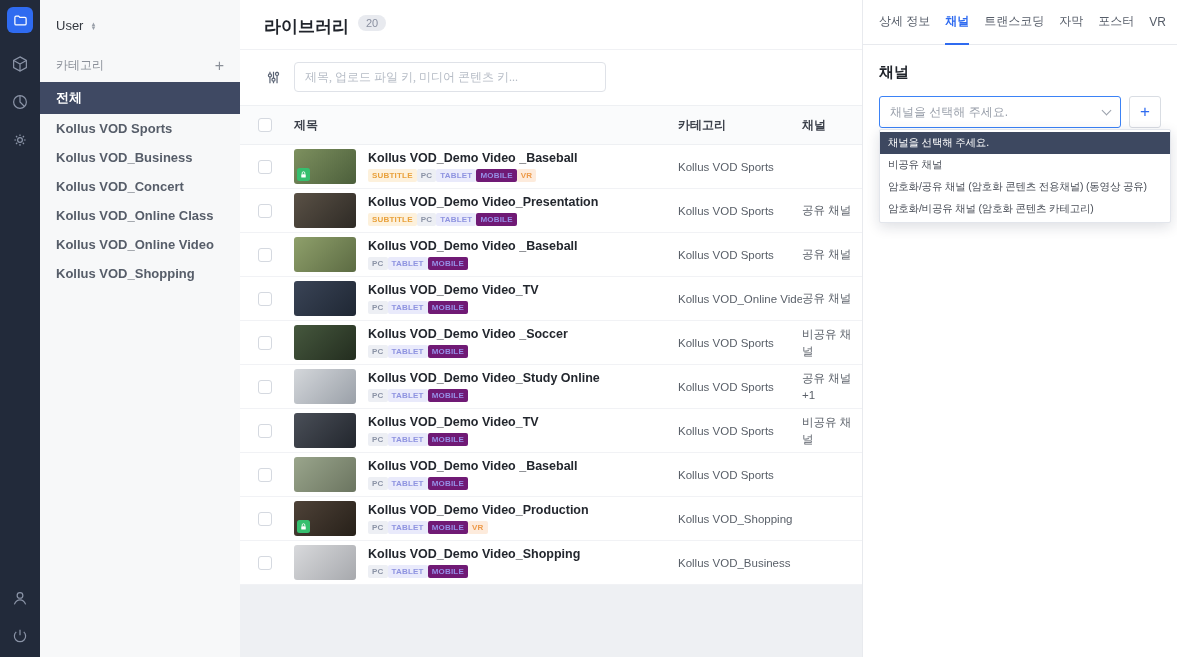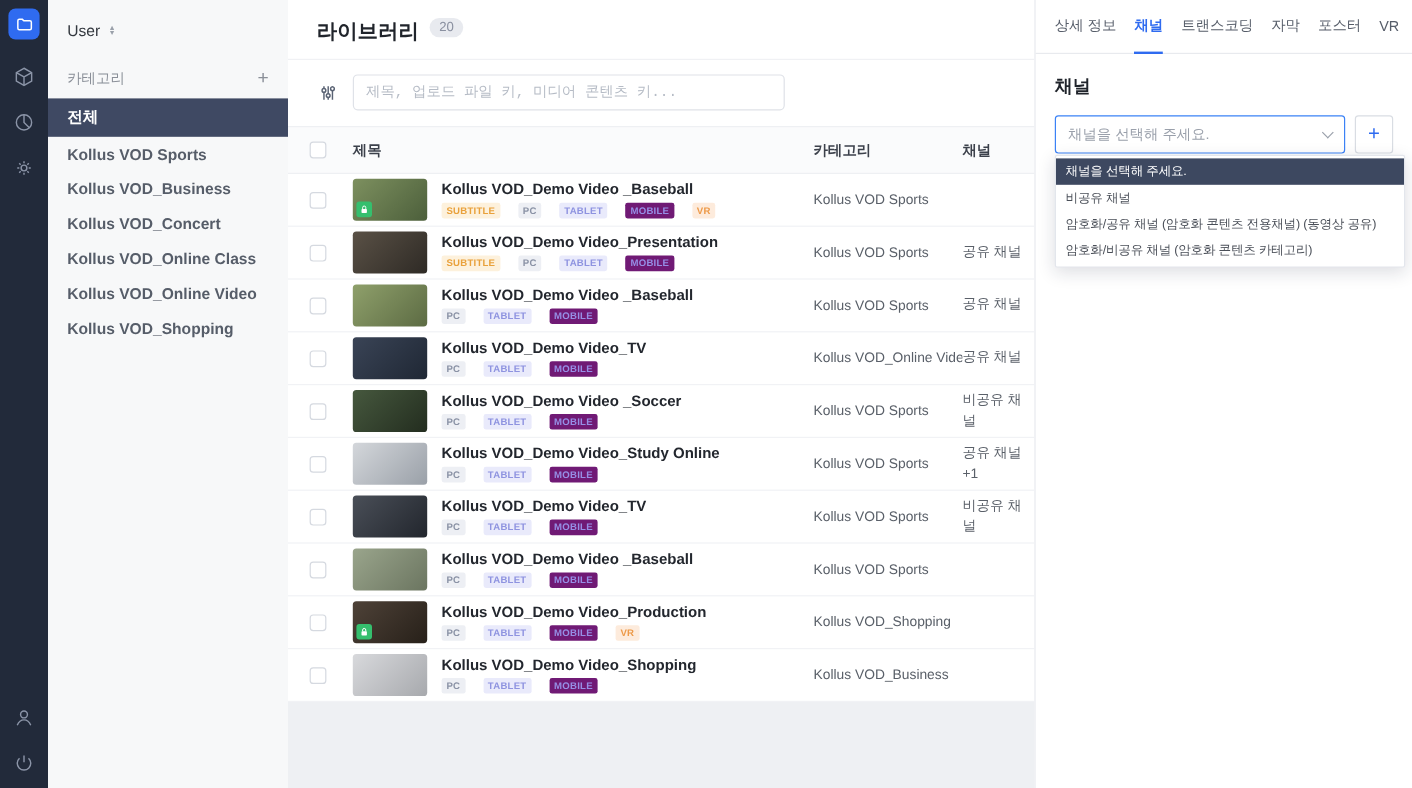--- a/index.html
+++ b/index.html
@@ -23,21 +23,21 @@
   .side-item{padding:7px 16px;font-size:13px;color:#565d69;font-weight:bold;cursor:pointer;white-space:nowrap}
   .side-item.sel{background:#3f4963;color:#fff}
 
   
   .main{flex:1;min-width:0;display:flex;flex-direction:column;background:#fff}
   .main-head{display:flex;align-items:flex-start;gap:9px;padding:15px 24px 11px;border-bottom:1px solid #f0f1f4}
   .main-title{font-size:17px;font-weight:bold;color:#20242b}
   .count-badge{background:#e8eaef;color:#8a90a0;font-size:11px;padding:2px 8px;border-radius:9px}
   .filter-row{display:flex;align-items:center;gap:12px;padding:12px 24px 13px}
   .filter-btn{width:18px;height:18px;color:#596273;background:none;border:none;cursor:pointer;display:flex;align-items:center;justify-content:center}
-  .search{width:360px;height:30px;border:1px solid #dfe2e8;border-radius:4px;padding:0 10px;font-size:12px;color:#333;outline:none;font-family:Liberation Mono, monospace}
+  .search{width:312px;height:30px;border:1px solid #dfe2e8;border-radius:4px;padding:0 10px;font-size:12px;color:#333;outline:none;font-family:Liberation Serif, serif}
   .search::placeholder{color:#b6bcc6}
 
   .tgrid{display:grid;grid-template-columns:44px 384px 124px 1fr;align-items:center;padding-left:10px}
   .thead{height:40px;background:#fafbfc;border-top:1px solid #eef0f3;border-bottom:1px solid #eef0f3;font-size:12px;font-weight:bold;color:#3c414b}
   .cb{width:14px;height:14px;border:1px solid #d5d9e0;border-radius:3px;background:#fff;justify-self:start;margin-left:8px;cursor:pointer}
   .trow{height:44px;border-bottom:1px solid #f1f2f5;cursor:pointer}
   .titlecell{display:flex;align-items:center;gap:12px;min-width:0}
   .thumb{width:62px;height:35px;border-radius:3px;flex-shrink:0;position:relative}
   .t0{background:linear-gradient(135deg,#7d905f,#4c5f3b)}
   .t1{background:linear-gradient(135deg,#5a5146,#2e2a25)}
@@ -46,21 +46,21 @@
   .t4{background:linear-gradient(135deg,#46583e,#232d1f)}
   .t5{background:linear-gradient(135deg,#d4d7db,#9aa0a8)}
   .t6{background:linear-gradient(135deg,#4a4f58,#22262d)}
   .t7{background:linear-gradient(135deg,#9aa58c,#6b7560)}
   .t8{background:linear-gradient(135deg,#4e4238,#272019)}
   .t9{background:linear-gradient(135deg,#d8d9dc,#a7a9ad)}
   .lock{display:none;position:absolute;left:3px;bottom:3px;width:13px;height:13px;border-radius:2.5px;background:#35bf6e;align-items:center;justify-content:center}
   .trow.locked .lock{display:flex}
   .tstack{min-width:0}
   .ttl{font-size:12.5px;font-weight:bold;color:#23272e;white-space:nowrap;overflow:hidden;text-overflow:ellipsis}
-  .badges{margin-top:4px;display:flex;gap:15px}
+  .badges{margin-top:4px;display:flex;gap:0}
   .badge{font-size:8px;font-weight:bold;padding:2px 4px;border-radius:2px;letter-spacing:.2px}
   .b-sub{background:#fdf1dc;color:#e9a13b}
   .b-pc{background:#edeff4;color:#8b93a6}
   .b-tab{background:#e9eafb;color:#8e93e0}
   .b-mob{background:#701a75;color:#968fe6}
   .b-vr{background:#fdebdc;color:#ed9a49}
   .cat{font-size:11.5px;color:#5a6069;white-space:nowrap;overflow:hidden}
   .chn{font-size:11.5px;color:#5a6069;white-space:pre-line;line-height:1.45}
   .main-rest{flex:1;background:#eef0f3}
 

